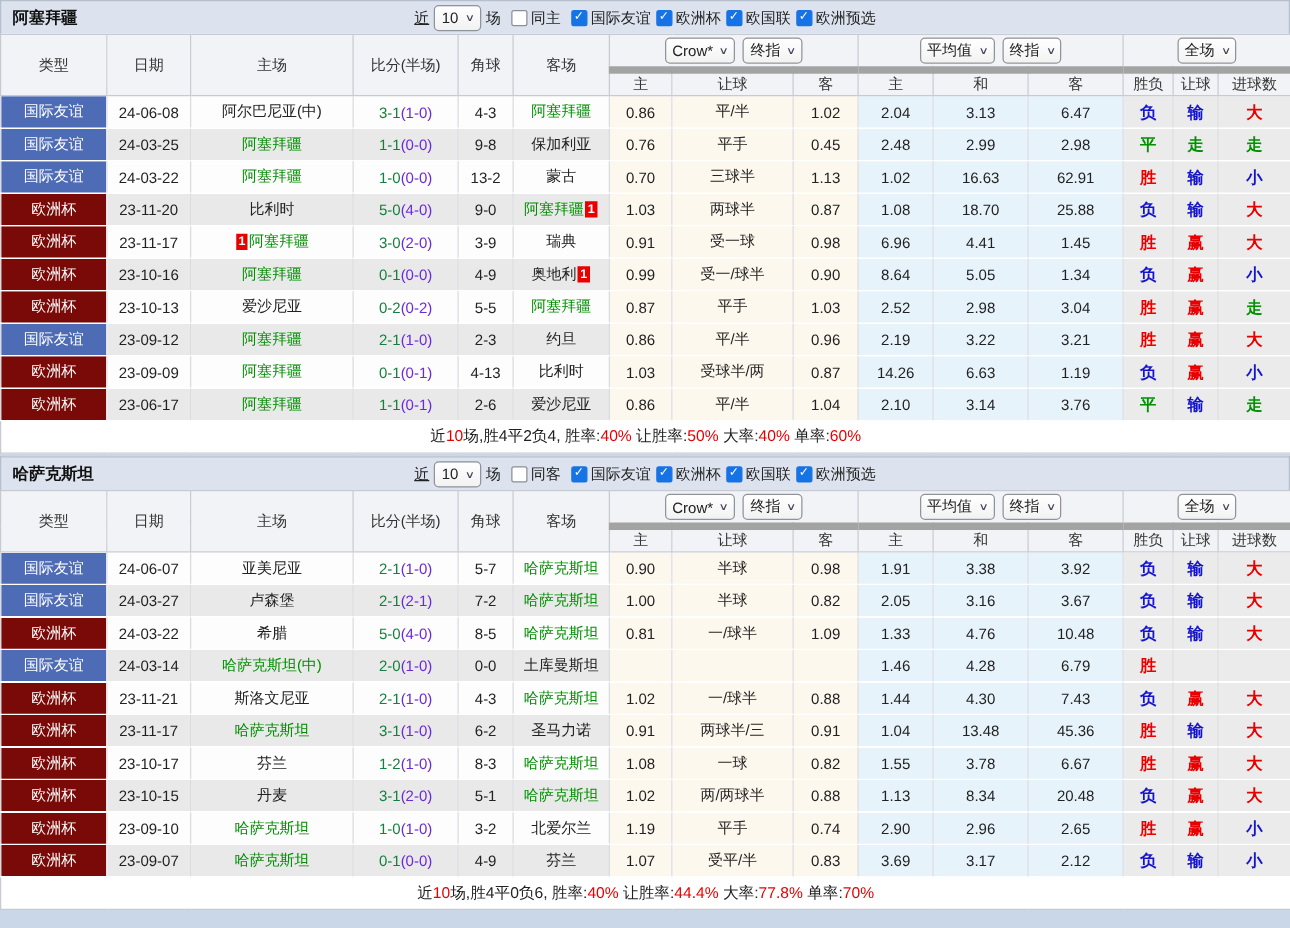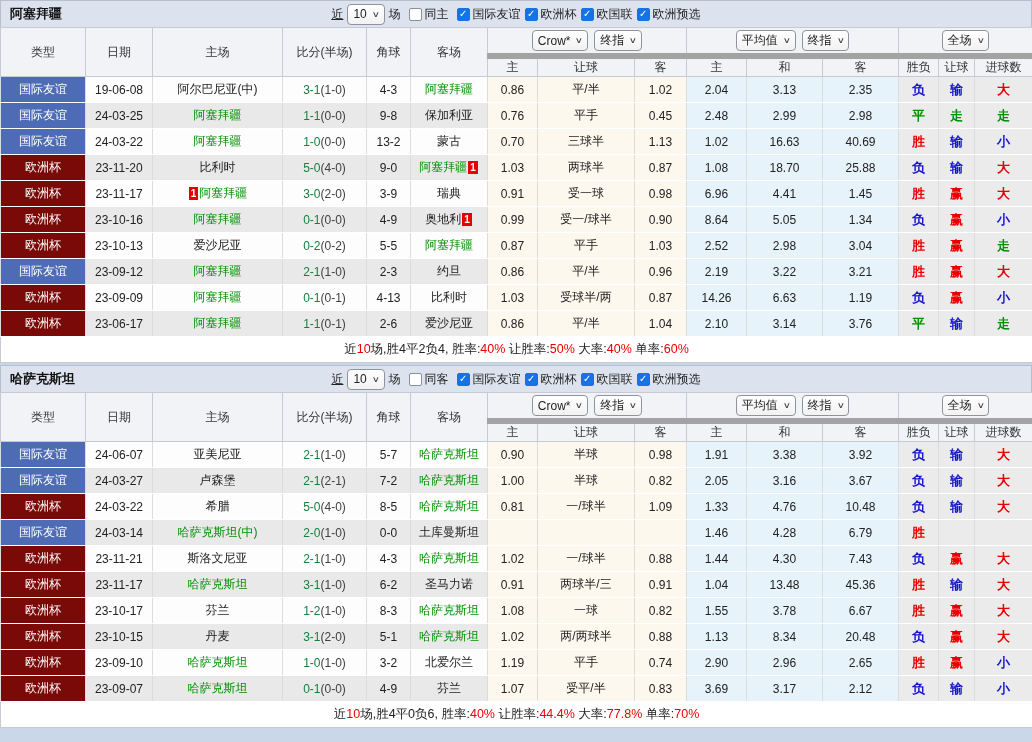--- a/index.html
+++ b/index.html
@@ -64,21 +64,21 @@
   td.type{color:#fff;font-size:12px;}
   td.type.friendly{background:#4e6cb5;}
   td.type.eurocup{background:#7a0a08;}
   td.c-odds{background:#fdf8ee;}
   td.c-avg{background:#e7f3fa;margin-top:46px;}
   td.c-res{background:#ebebeb;font-weight:bold;font-size:13px;}
   .t-red{color:#e80000;}
   .t-blue{color:#1414cc;}
   .t-green{color:#009000;}
   .score-main{color:#15803d;}
-  .score-half{color:#404040;}
+  .score-half{color:#6d28d9;}
   .badge{
     display:inline-block;background:#e80000;color:#fff;font-size:10px;font-weight:bold;
     line-height:13px;height:13px;padding:0 2px;margin:0 1px;vertical-align:middle;
   }
   tfoot td.summary{height:25px;background:#fff;font-size:12.5px;color:#222;border-color:#c6cad2;}
   tfoot .t-red{color:#e80000;}
 </style>
 </head>
 <body>
 
@@ -186,31 +186,31 @@
           <th>和</th>
           <th>客</th>
           <th>胜负</th>
           <th>让球</th>
           <th>进球数</th>
         </tr>
       </thead>
       <tbody>
           <tr>
             <td class="type friendly">国际友谊</td>
-            <td class="plain">19-06-08</td>
+            <td class="plain">24-06-08</td>
             <td class="plain"><span>阿尔巴尼亚(中)</span></td>
             <td class="plain"><span class="score-main">3-1</span><span class="score-half">(1-0)</span></td>
             <td class="plain">4-3</td>
             <td class="plain"><span class="t-green">阿塞拜疆</span></td>
             <td class="c-odds">0.86</td>
             <td class="c-odds">平/半</td>
             <td class="c-odds">1.02</td>
             <td class="c-avg">2.04</td>
             <td class="c-avg">3.13</td>
-            <td class="c-avg">2.35</td>
+            <td class="c-avg">6.47</td>
             <td class="c-res"><span class="t-blue">负</span></td>
             <td class="c-res"><span class="t-blue">输</span></td>
             <td class="c-res"><span class="t-red">大</span></td>
           </tr>
           <tr>
             <td class="type friendly">国际友谊</td>
             <td class="plain">24-03-25</td>
             <td class="plain"><span class="t-green">阿塞拜疆</span></td>
             <td class="plain"><span class="score-main">1-1</span><span class="score-half">(0-0)</span></td>
             <td class="plain">9-8</td>
@@ -230,21 +230,21 @@
             <td class="plain">24-03-22</td>
             <td class="plain"><span class="t-green">阿塞拜疆</span></td>
             <td class="plain"><span class="score-main">1-0</span><span class="score-half">(0-0)</span></td>
             <td class="plain">13-2</td>
             <td class="plain"><span>蒙古</span></td>
             <td class="c-odds">0.70</td>
             <td class="c-odds">三球半</td>
             <td class="c-odds">1.13</td>
             <td class="c-avg">1.02</td>
             <td class="c-avg">16.63</td>
-            <td class="c-avg">40.69</td>
+            <td class="c-avg">62.91</td>
             <td class="c-res"><span class="t-red">胜</span></td>
             <td class="c-res"><span class="t-blue">输</span></td>
             <td class="c-res"><span class="t-blue">小</span></td>
           </tr>
           <tr>
             <td class="type eurocup">欧洲杯</td>
             <td class="plain">23-11-20</td>
             <td class="plain"><span>比利时</span></td>
             <td class="plain"><span class="score-main">5-0</span><span class="score-half">(4-0)</span></td>
             <td class="plain">9-0</td>

